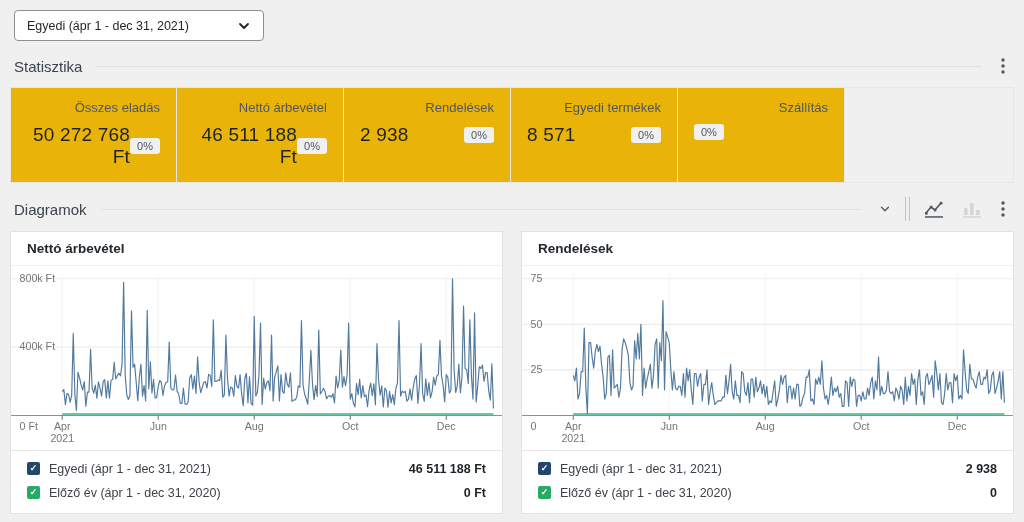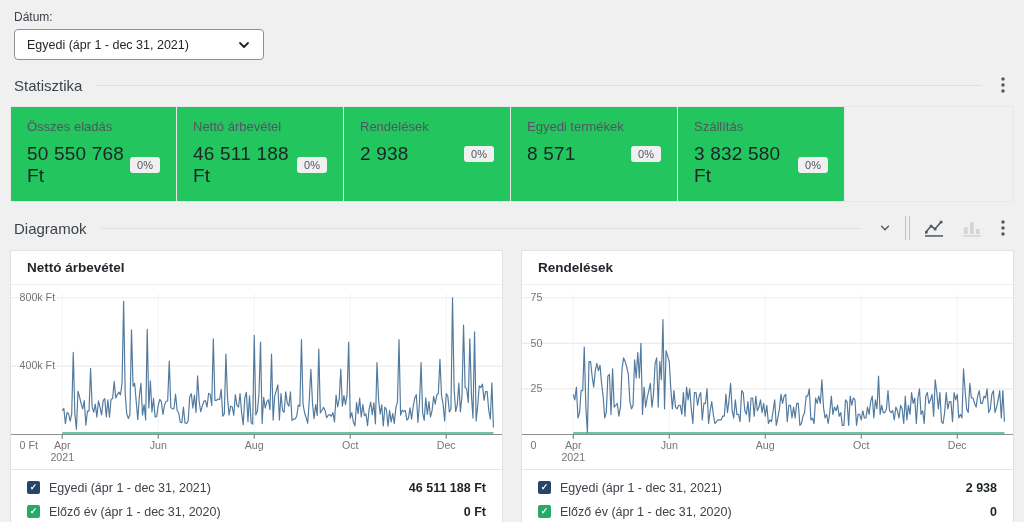--- a/index.html
+++ b/index.html
@@ -24,21 +24,21 @@
   .select svg { flex:0 0 auto; }
 
   
   .section-head { display:flex; align-items:center; gap:14px; margin:14px 4px 10px;text-align:right; }
   .section-head h2 { font-size:15px; font-weight:400; color:#3c434a; white-space:nowrap; }
   .section-rule { flex:1; border-top:1px solid #e0e0e1; height:0; }
   .icon-btn { background:none; border:none; cursor:pointer; display:flex; align-items:center; justify-content:center; padding:2px 4px; }
 
   
   .stats-row { display:grid; grid-template-columns:repeat(5,167px) 1fr; margin:0 0 6px; }
-  .stat-card { background:#22c55e; border:1px solid #e7e7e8; border-left-width:0; padding:12px 16px 14px; cursor:pointer; }
+  .stat-card { background:#eab308; border:1px solid #e7e7e8; border-left-width:0; padding:12px 16px 14px; cursor:pointer;text-align:right; }
   .stat-card:first-child { border-left-width:1px; }
   .stat-label { font-size:13px; color:#50575e; margin-bottom:9px; }
   .stat-value-row { display:flex; align-items:center; justify-content:space-between; }
   .stat-value { font-size:19px; font-weight:500; color:#1d2327; letter-spacing:.2px; }
   .stat-delta { background:#f0f0f1; color:#50575e; font-size:11px; padding:2px 7px; border-radius:3px; }
   .stat-filler { background:#f0f0f1; border:1px solid #e7e7e8; border-left:none; }
 
   
   .chart-controls { display:flex; align-items:center; gap:10px; }
   .vdiv { width:5px; height:24px; border-left:1px solid #c3c4c7; border-right:1px solid #c3c4c7; }
@@ -54,21 +54,20 @@
   .check .mark { color:#fff; font-size:9px; font-weight:700; line-height:1; }
   .legend-label { font-size:12.5px; color:#3c434a; }
   .legend-value { margin-left:auto; font-size:12.5px; font-weight:700; color:#1d2327; }
 </style>
 </head>
 <body>
 
 <div class="page">
 
   <div class="date-filter">
-    <label>Dátum:</label>
     <div class="select">
       <span>Egyedi (ápr 1 - dec 31, 2021)</span>
       <svg width="14" height="14" viewBox="0 0 14 14">
           <path d="M3 5 L7 9 L11 5" fill="none" stroke="#1d2327" stroke-width="1.8" stroke-linecap="round" stroke-linejoin="round"></path>
         </svg>
     </div>
   </div>
 
   <div class="section-head">
     <h2>Statisztika</h2>
@@ -79,21 +78,21 @@
           <circle cx="3" cy="9" r="1.7" fill="#50575e"></circle>
           <circle cx="3" cy="15" r="1.7" fill="#50575e"></circle>
         </svg>
     </button>
   </div>
 
   <div class="stats-row" id="stats-row">
   <div class="stat-card">
     <div class="stat-label">Összes eladás</div>
     <div class="stat-value-row">
-      <span class="stat-value">50 550 768 Ft</span>
+      <span class="stat-value">50 272 768 Ft</span>
       <span class="stat-delta">0%</span>
     </div>
   </div>
 
   <div class="stat-card">
     <div class="stat-label">Nettó árbevétel</div>
     <div class="stat-value-row">
       <span class="stat-value">46 511 188 Ft</span>
       <span class="stat-delta">0%</span>
     </div>
@@ -111,21 +110,20 @@
     <div class="stat-label">Egyedi termékek</div>
     <div class="stat-value-row">
       <span class="stat-value">8 571</span>
       <span class="stat-delta">0%</span>
     </div>
   </div>
 
   <div class="stat-card">
     <div class="stat-label">Szállítás</div>
     <div class="stat-value-row">
-      <span class="stat-value">3 832 580 Ft</span>
       <span class="stat-delta">0%</span>
     </div>
   </div>
 <div class="stat-filler"></div>
     </div>
 
   <div class="section-head">
     <h2>Diagramok</h2>
     <div class="section-rule"></div>
     <div class="chart-controls">

